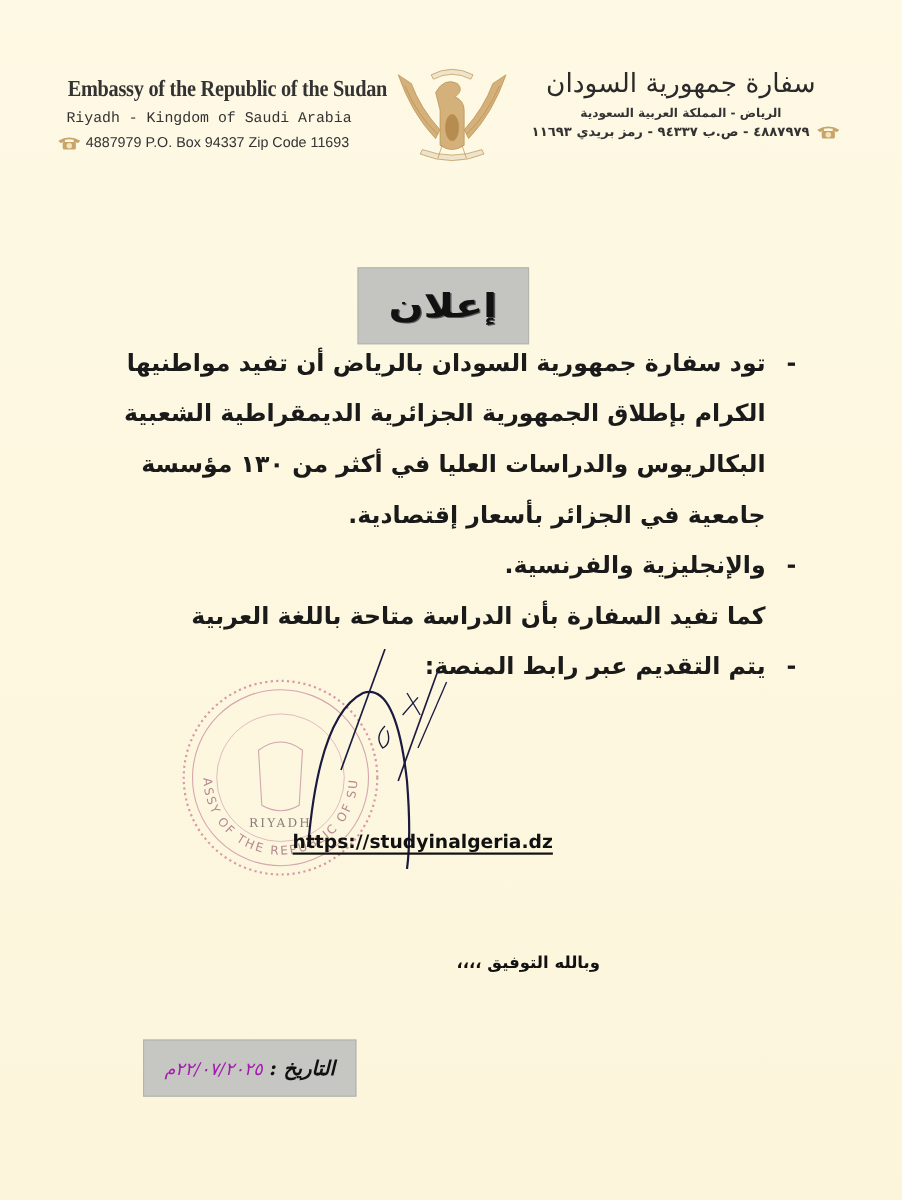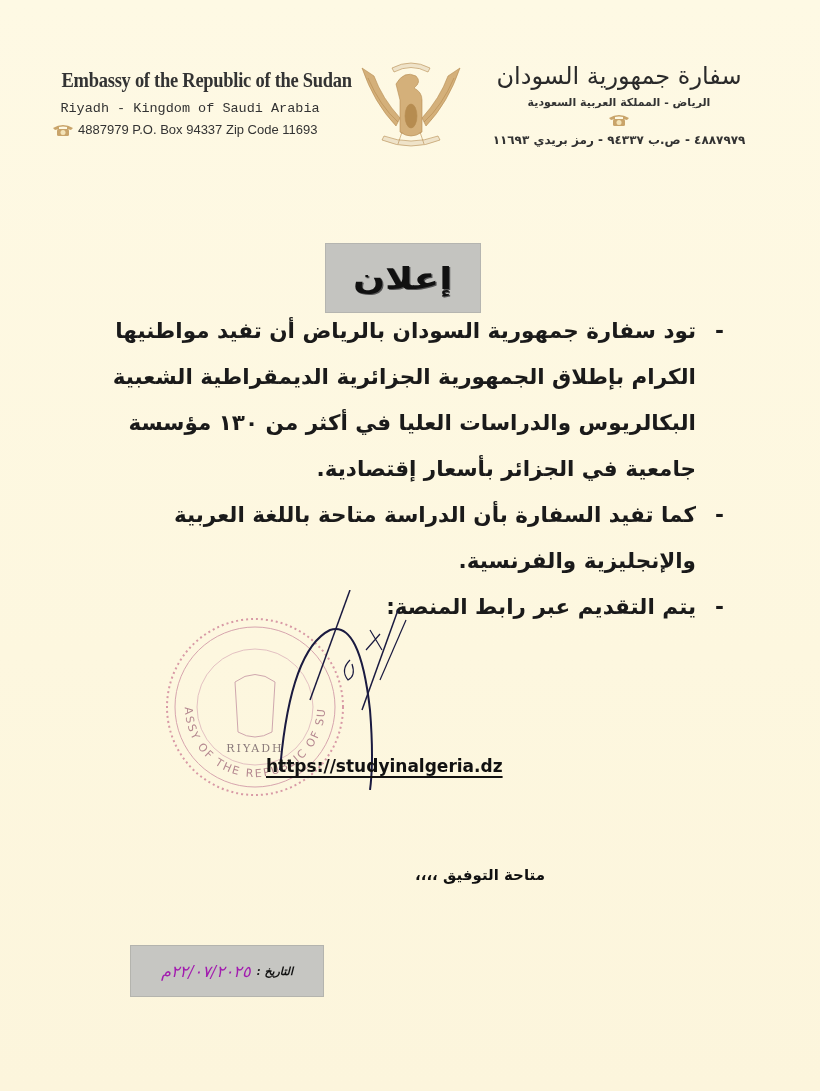--- a/index.html
+++ b/index.html
@@ -15,21 +15,21 @@
     
     .hdr-en { position: absolute; left: 44px; top: 68px; width: 292px; text-align: center; }
     .hdr-en .title { font-family: "Liberation Serif", serif; font-weight: bold; font-size: 21px; color: #333; letter-spacing: -0.3px; transform: scaleX(0.88); transform-origin: center; white-space: nowrap; }
     .hdr-en .sub { font-family: Liberation Mono, monospace; font-size: 13.5px; color: #333; margin-top: 8px; text-align: center; }
     .hdr-en .contact { font-family: "Liberation Sans", sans-serif; font-size: 13px; color: #333; margin-top: 6px; display: flex; align-items: center; justify-content: flex-start; gap: 4px; padding-left: 8px; }
 
     
     .hdr-ar { position: absolute; right: 56px; top: 62px; width: 290px; text-align: center; direction: rtl; }
     .hdr-ar .title { font-family: "DejaVu Sans", sans-serif; font-weight: normal; font-size: 24px; color: #2a2a2a; white-space: nowrap; }
     .hdr-ar .sub { font-size: 11px; color: #333; margin-top: 6px; font-weight: bold; }
-    .hdr-ar .contact { font-size: 12px; color: #333; margin-top: 4px; display: flex; align-items: center; justify-content: flex-start; gap: 6px; font-weight: bold; flex-direction: column; }
+    .hdr-ar .contact { font-size: 12px; color: #333; margin-top: 4px; display: flex; align-items: center; justify-content: flex-start; gap: 6px; font-weight: bold; }
 
     .phone-icon { display: inline-block; width: 22px; height: 14px; }
 
     
     .emblem { position: absolute; left: 352px; top: 48px; width: 118px; height: 112px; }
 
     
     .announce-box {
       position: absolute; left: 325px; top: 201px; width: 154px; height: 68px;
       background: #c4c4c0;
@@ -51,21 +51,21 @@
     .link { position: absolute; left: 266px; top: 756px; font-family: "DejaVu Sans", sans-serif; font-weight: bold; font-size: 17px; color: #111; text-decoration: underline; text-decoration-thickness: 2px; text-underline-offset: 4px; white-space: nowrap; }
 
     .closing { position: absolute; left: 415px; top: 866px; font-family: "DejaVu Sans", sans-serif; font-weight: bold; font-size: 15px; direction: rtl; color: #111; }
 
     .date-box {
       position: absolute; left: 130px; top: 945px; width: 192px; height: 50px;
       background: #c6c6c2; border: 1px solid #b4b4ae;
       display: flex; align-items: center; justify-content: center;
       direction: rtl;
     }
-    .date-box .lbl { font-family: "DejaVu Serif", serif; font-style: italic; font-weight: bold; font-size: 11px; color: #111; margin-left: 6px; }
+    .date-box .lbl { font-family: "DejaVu Serif", serif; font-style: italic; font-weight: bold; font-size: 18px; color: #111; margin-left: 6px; }
     .date-box .val { font-family: "DejaVu Serif", serif; font-style: italic; font-size: 16px; color: #a21caf; }
 
     
     .stamp { position: absolute; left: 160px; top: 612px; width: 190px; height: 190px; }
     .signature { position: absolute; left: 270px; top: 590px; width: 150px; height: 200px; pointer-events: none; }
   </style>
 </head>
 <body>
 
 <div class="page">
@@ -117,22 +117,22 @@
   <div class="body-text">
     <div class="para">
       <span class="bullet">-</span>
       <span class="line">تود سفارة جمهورية السودان بالرياض أن تفيد مواطنيها</span>
       <span class="line">الكرام بإطلاق الجمهورية الجزائرية الديمقراطية الشعبية</span>
       <span class="line">البكالريوس والدراسات العليا في أكثر من ١٣٠ مؤسسة</span>
       <span class="line">جامعية في الجزائر بأسعار إقتصادية.</span>
     </div>
     <div class="para">
       <span class="bullet">-</span>
+      <span class="line">والإنجليزية والفرنسية.</span>
       <span class="line">كما تفيد السفارة بأن الدراسة متاحة باللغة العربية</span>
-      <span class="line">والإنجليزية والفرنسية.</span>
     </div>
     <div class="para">
       <span class="bullet">-</span>
       <span class="line">يتم التقديم عبر رابط المنصة:</span>
     </div>
   </div>
 
   <svg class="stamp" viewBox="0 0 190 190">
     <defs>
       <path id="ringBottom" d="M25 95 A70 70 0 0 0 165 95"></path>
@@ -151,20 +151,20 @@
     <path d="M10 180 Q20 60 60 40 Q90 30 100 120 Q104 170 100 200" fill="none" stroke="#1a1a40" stroke-width="2"></path>
     <path d="M80 0 L40 110" fill="none" stroke="#1a1a40" stroke-width="1.5"></path>
     <path d="M128 20 L92 120" fill="none" stroke="#1a1a40" stroke-width="1.5"></path>
     <path d="M136 30 L110 90" fill="none" stroke="#1a1a40" stroke-width="1.2"></path>
     <path d="M100 40 L112 60 M96 60 L110 44" fill="none" stroke="#1a1a40" stroke-width="1.2"></path>
     <path d="M80 70 Q70 80 78 90 Q86 86 82 74" fill="none" stroke="#1a1a40" stroke-width="1.2"></path>
   </svg>
 
   <div class="link">https://studyinalgeria.dz</div>
 
-  <div class="closing">متاحة التوفيق ،،،،</div>
+  <div class="closing">وبالله التوفيق ،،،،</div>
 
   <div class="date-box">
     <span class="lbl">التاريخ :</span>
     <span class="val">٢٢/٠٧/٢٠٢٥م</span>
   </div>
 
 </div>
 
 </body></html>

